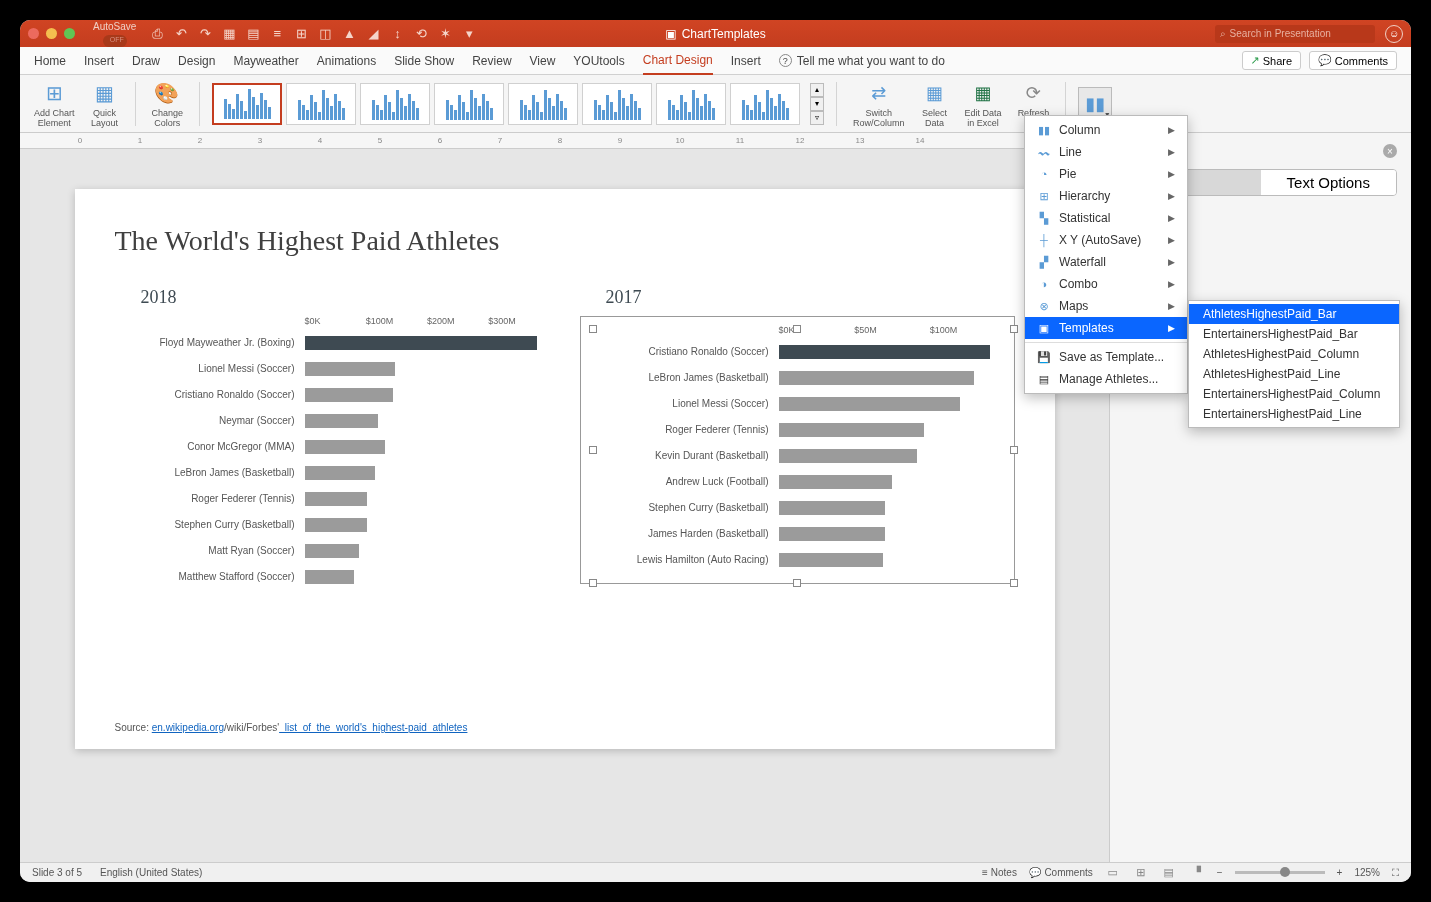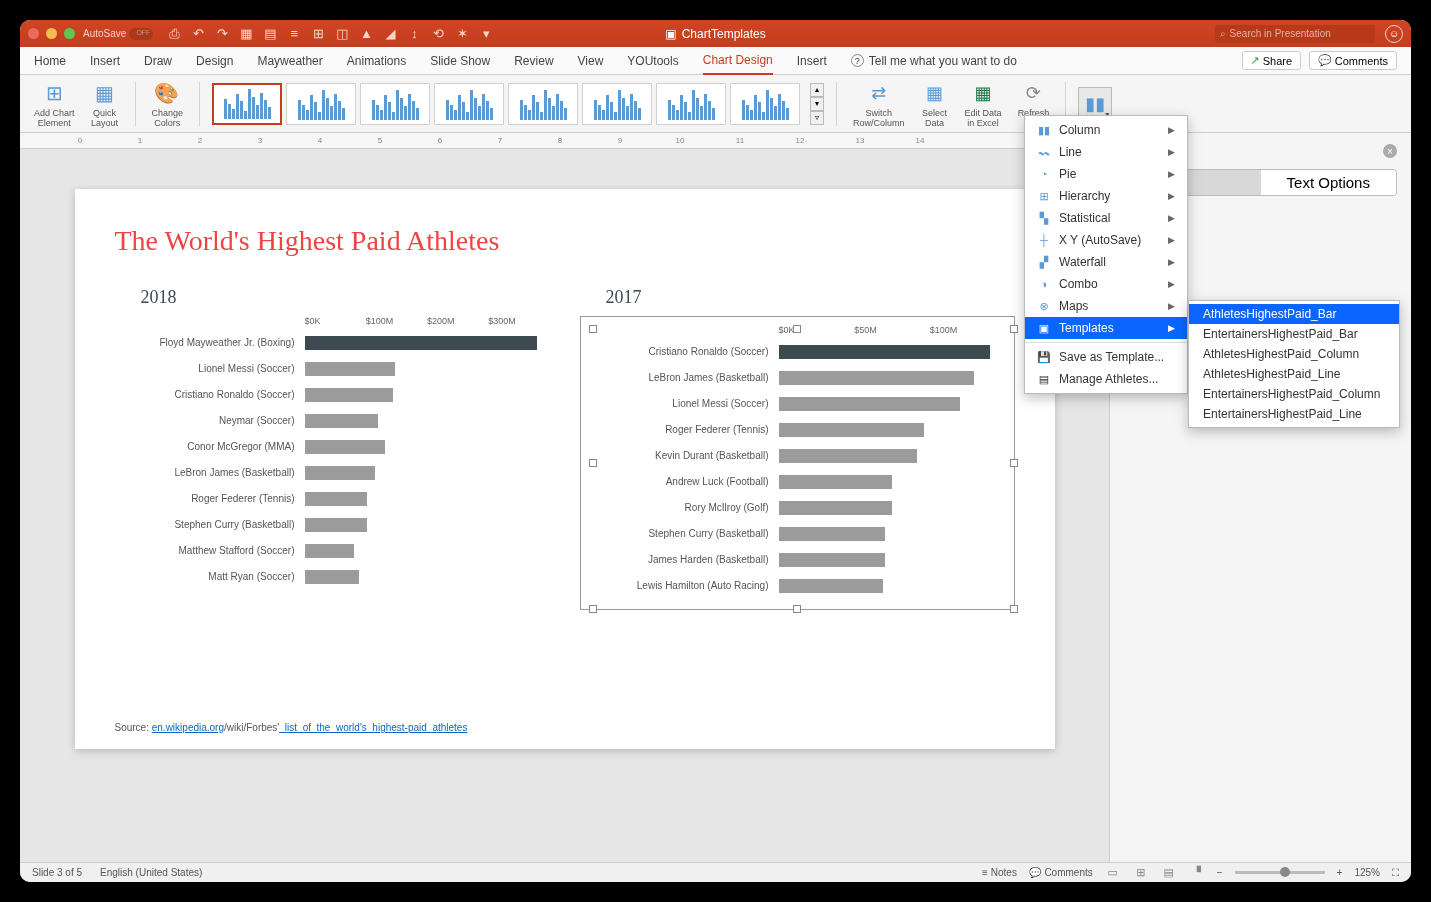--- a/index.html
+++ b/index.html
@@ -2,50 +2,50 @@
 <html><head>
 <meta charset="utf-8">
 <style>
 * { margin:0; padding:0; box-sizing:border-box; font-family:-apple-system,BlinkMacSystemFont,'Segoe UI',sans-serif; }
 body { background:#000; display:flex; justify-content:center; align-items:center; min-height:100vh; }
 .mac-window { width:1391px; height:862px; background:#e6e6e6; border-radius:10px; overflow:hidden; box-shadow:0 20px 60px rgba(0,0,0,0.5); position:relative; }
 .title-bar { height:27px; background:linear-gradient(#d04423,#c43d1f); display:flex; align-items:center; padding:0 8px; color:#fff; font-size:11px; position:relative; }
 .traffic-lights { display:flex; gap:7px; }
 .traffic-light { width:11px; height:11px; border-radius:50%; }
 .tl-red{background:#ec6a5e;} .tl-yellow{background:#f4be4f;} .tl-green{background:#61c554;}
-.autosave { margin-left:8px; color:#f0d0c5; font-size:10px; display:flex; align-items:center; gap:3px; }
+.autosave { margin-left:18px; color:#f0d0c5; font-size:10px; display:flex; align-items:center; gap:3px;flex-direction:column; }
 .autosave-switch { width:24px; height:12px; background:#a8391a; border-radius:6px; position:relative; }
 .autosave-switch::after { content:'OFF'; font-size:7px; position:absolute; right:3px; top:1px; color:#d89080; }
 .qat { display:flex; gap:10px; margin-left:14px; }
 .qat-icon { width:14px; height:14px; color:#f5d5ca; font-size:13px; display:flex; align-items:center; justify-content:center; cursor:pointer; }
 .title-center { position:absolute; left:50%; transform:translateX(-50%); display:flex; align-items:center; gap:5px; font-size:12px; color:#fff; }
 .title-right { margin-left:auto; display:flex; align-items:center; gap:10px; }
 .search-box { width:160px; height:18px; background:#b8381a; border-radius:3px; display:flex; align-items:center; padding:0 5px; font-size:10px; color:#e8b0a0; }
-.ribbon-tabs { height:28px; background:#fafafa; border-bottom:1px solid #d0d0d0; display:flex; align-items:center; padding:0 14px; font-size:12px; gap:24px; position:relative; }
+.ribbon-tabs { height:28px; background:#fafafa; border-bottom:1px solid #d0d0d0; display:flex; align-items:center; padding:0 14px; font-size:12px; gap:18px; position:relative; }
 .tab { color:#444; cursor:pointer; padding:6px 0; }
 .tab.active { color:#c43d1f; border-bottom:2px solid #c43d1f; }
 .tab-actions { margin-left:auto; display:flex; gap:8px; }
 .tab-action-btn { border:1px solid #ccc; border-radius:3px; padding:2px 8px; font-size:11px; background:#fff; cursor:pointer; display:flex; align-items:center; gap:3px; }
 .ribbon-panel { height:58px; background:#f5f5f5; border-bottom:1px solid #ccc; display:flex; align-items:center; padding:0 10px; gap:8px; position:relative; }
 .panel-btn { display:flex; flex-direction:column; align-items:center; font-size:9px; color:#555; cursor:pointer; padding:2px 4px; }
 .panel-btn-icon { width:28px; height:28px; margin-bottom:2px; display:flex; align-items:center; justify-content:center; }
 .divider { width:1px; height:44px; background:#d4d4d4; margin:0 4px; }
 .chart-style-strip { display:flex; gap:4px; align-items:center; }
 .chart-style { width:70px; height:42px; border:1px solid #d0d0d0; background:#fff; cursor:pointer; position:relative; display:flex; align-items:flex-end; justify-content:center; padding:4px; gap:1px; }
 .chart-style.selected { border:2px solid #c43d1f; }
 .style-bar { width:3px; background:#5b9bd5; }
 .strip-nav { display:flex; flex-direction:column; margin-left:2px; }
 .strip-nav-btn { width:14px; height:14px; border:1px solid #bbb; background:#f0f0f0; font-size:8px; display:flex; align-items:center; justify-content:center; cursor:pointer; }
 .change-type-btn { width:34px; height:34px; border:1px solid #bbb; background:#e8e8e8; cursor:pointer; display:flex; align-items:center; justify-content:center; position:relative; }
 .workspace { position:absolute; top:113px; bottom:20px; left:0; right:302px; background:#e6e6e6; overflow:hidden; }
 .ruler-h { height:16px; background:#f6f6f6; border-bottom:1px solid #ccc; font-size:8px; color:#888; display:flex; align-items:center; padding-left:30px; }
 .ruler-tick { width:60px; text-align:center; }
 .slide-area { padding:20px; display:flex; justify-content:center; padding-top:40px; }
 .slide { width:980px; height:560px; background:#fff; box-shadow:0 2px 8px rgba(0,0,0,0.2); padding:36px 40px 18px 40px; position:relative; }
-.slide-title { font-size:28px; color:#ef4444; font-weight:400; font-family:Georgia,serif; margin-bottom:30px; }
+.slide-title { font-size:28px; color:#404040; font-weight:400; font-family:Georgia,serif; margin-bottom:30px; }
 .charts-row { display:flex; gap:30px; }
 .chart-container { flex:1; }
 .chart-year { font-size:18px; color:#3e4a52; margin-bottom:8px; font-family:Georgia,serif; padding-left:26px; }
 .chart-box { position:relative; }
 .chart-selected { border:1px solid #999; position:relative; }
 .sel-handle { position:absolute; width:8px; height:8px; background:#fff; border:1px solid #888; }
 .chart-axis-labels { display:flex; font-size:9px; color:#666; margin-left:190px; margin-bottom:6px; }
 .axis-label { flex:1; text-align:left; }
 .bar-row { display:flex; align-items:center; height:21px; margin-bottom:5px; }
 .bar-label { width:190px; text-align:right; font-size:10px; color:#555; padding-right:10px; }
@@ -392,29 +392,29 @@
                     <div class="bar-fill" style="width: 25.6667%;"></div>
                   </div>
                 </div>
                 <div class="bar-row">
                   <div class="bar-label">Stephen Curry (Basketball)</div>
                   <div class="bar-track">
                     <div class="bar-fill" style="width: 25.6667%;"></div>
                   </div>
                 </div>
                 <div class="bar-row">
+                  <div class="bar-label">Matt Ryan (Soccer)</div>
+                  <div class="bar-track">
+                    <div class="bar-fill" style="width: 22.3333%;"></div>
+                  </div>
+                </div>
+                <div class="bar-row">
                   <div class="bar-label">Matthew Stafford (Soccer)</div>
                   <div class="bar-track">
                     <div class="bar-fill" style="width: 20%;"></div>
-                  </div>
-                </div>
-                <div class="bar-row">
-                  <div class="bar-label">Matt Ryan (Soccer)</div>
-                  <div class="bar-track">
-                    <div class="bar-fill" style="width: 22.3333%;"></div>
                   </div>
                 </div>
               </div>
             </div>
             <div class="chart-container">
               <div class="chart-year">2017</div>
               <div class="chart-box chart-selected" style="padding: 8px;">
                 <div class="sel-handle"></div>
                 <div class="sel-handle" style="left: calc(50% - 4px);"></div>
                 <div class="sel-handle" style="left: calc(100% - 4px);"></div>
@@ -453,26 +453,20 @@
                   </div>
                 </div>
                 <div class="bar-row">
                   <div class="bar-label">Kevin Durant (Basketball)</div>
                   <div class="bar-track">
                     <div class="bar-fill" style="width: 61%;"></div>
                   </div>
                 </div>
                 <div class="bar-row">
                   <div class="bar-label">Andrew Luck (Football)</div>
-                  <div class="bar-track">
-                    <div class="bar-fill" style="width: 50%;"></div>
-                  </div>
-                </div>
-                <div class="bar-row">
-                  <div class="bar-label">Rory McIlroy (Golf)</div>
                   <div class="bar-track">
                     <div class="bar-fill" style="width: 50%;"></div>
                   </div>
                 </div>
                 <div class="bar-row">
                   <div class="bar-label">Stephen Curry (Basketball)</div>
                   <div class="bar-track">
                     <div class="bar-fill" style="width: 47%;"></div>
                   </div>
                 </div>

